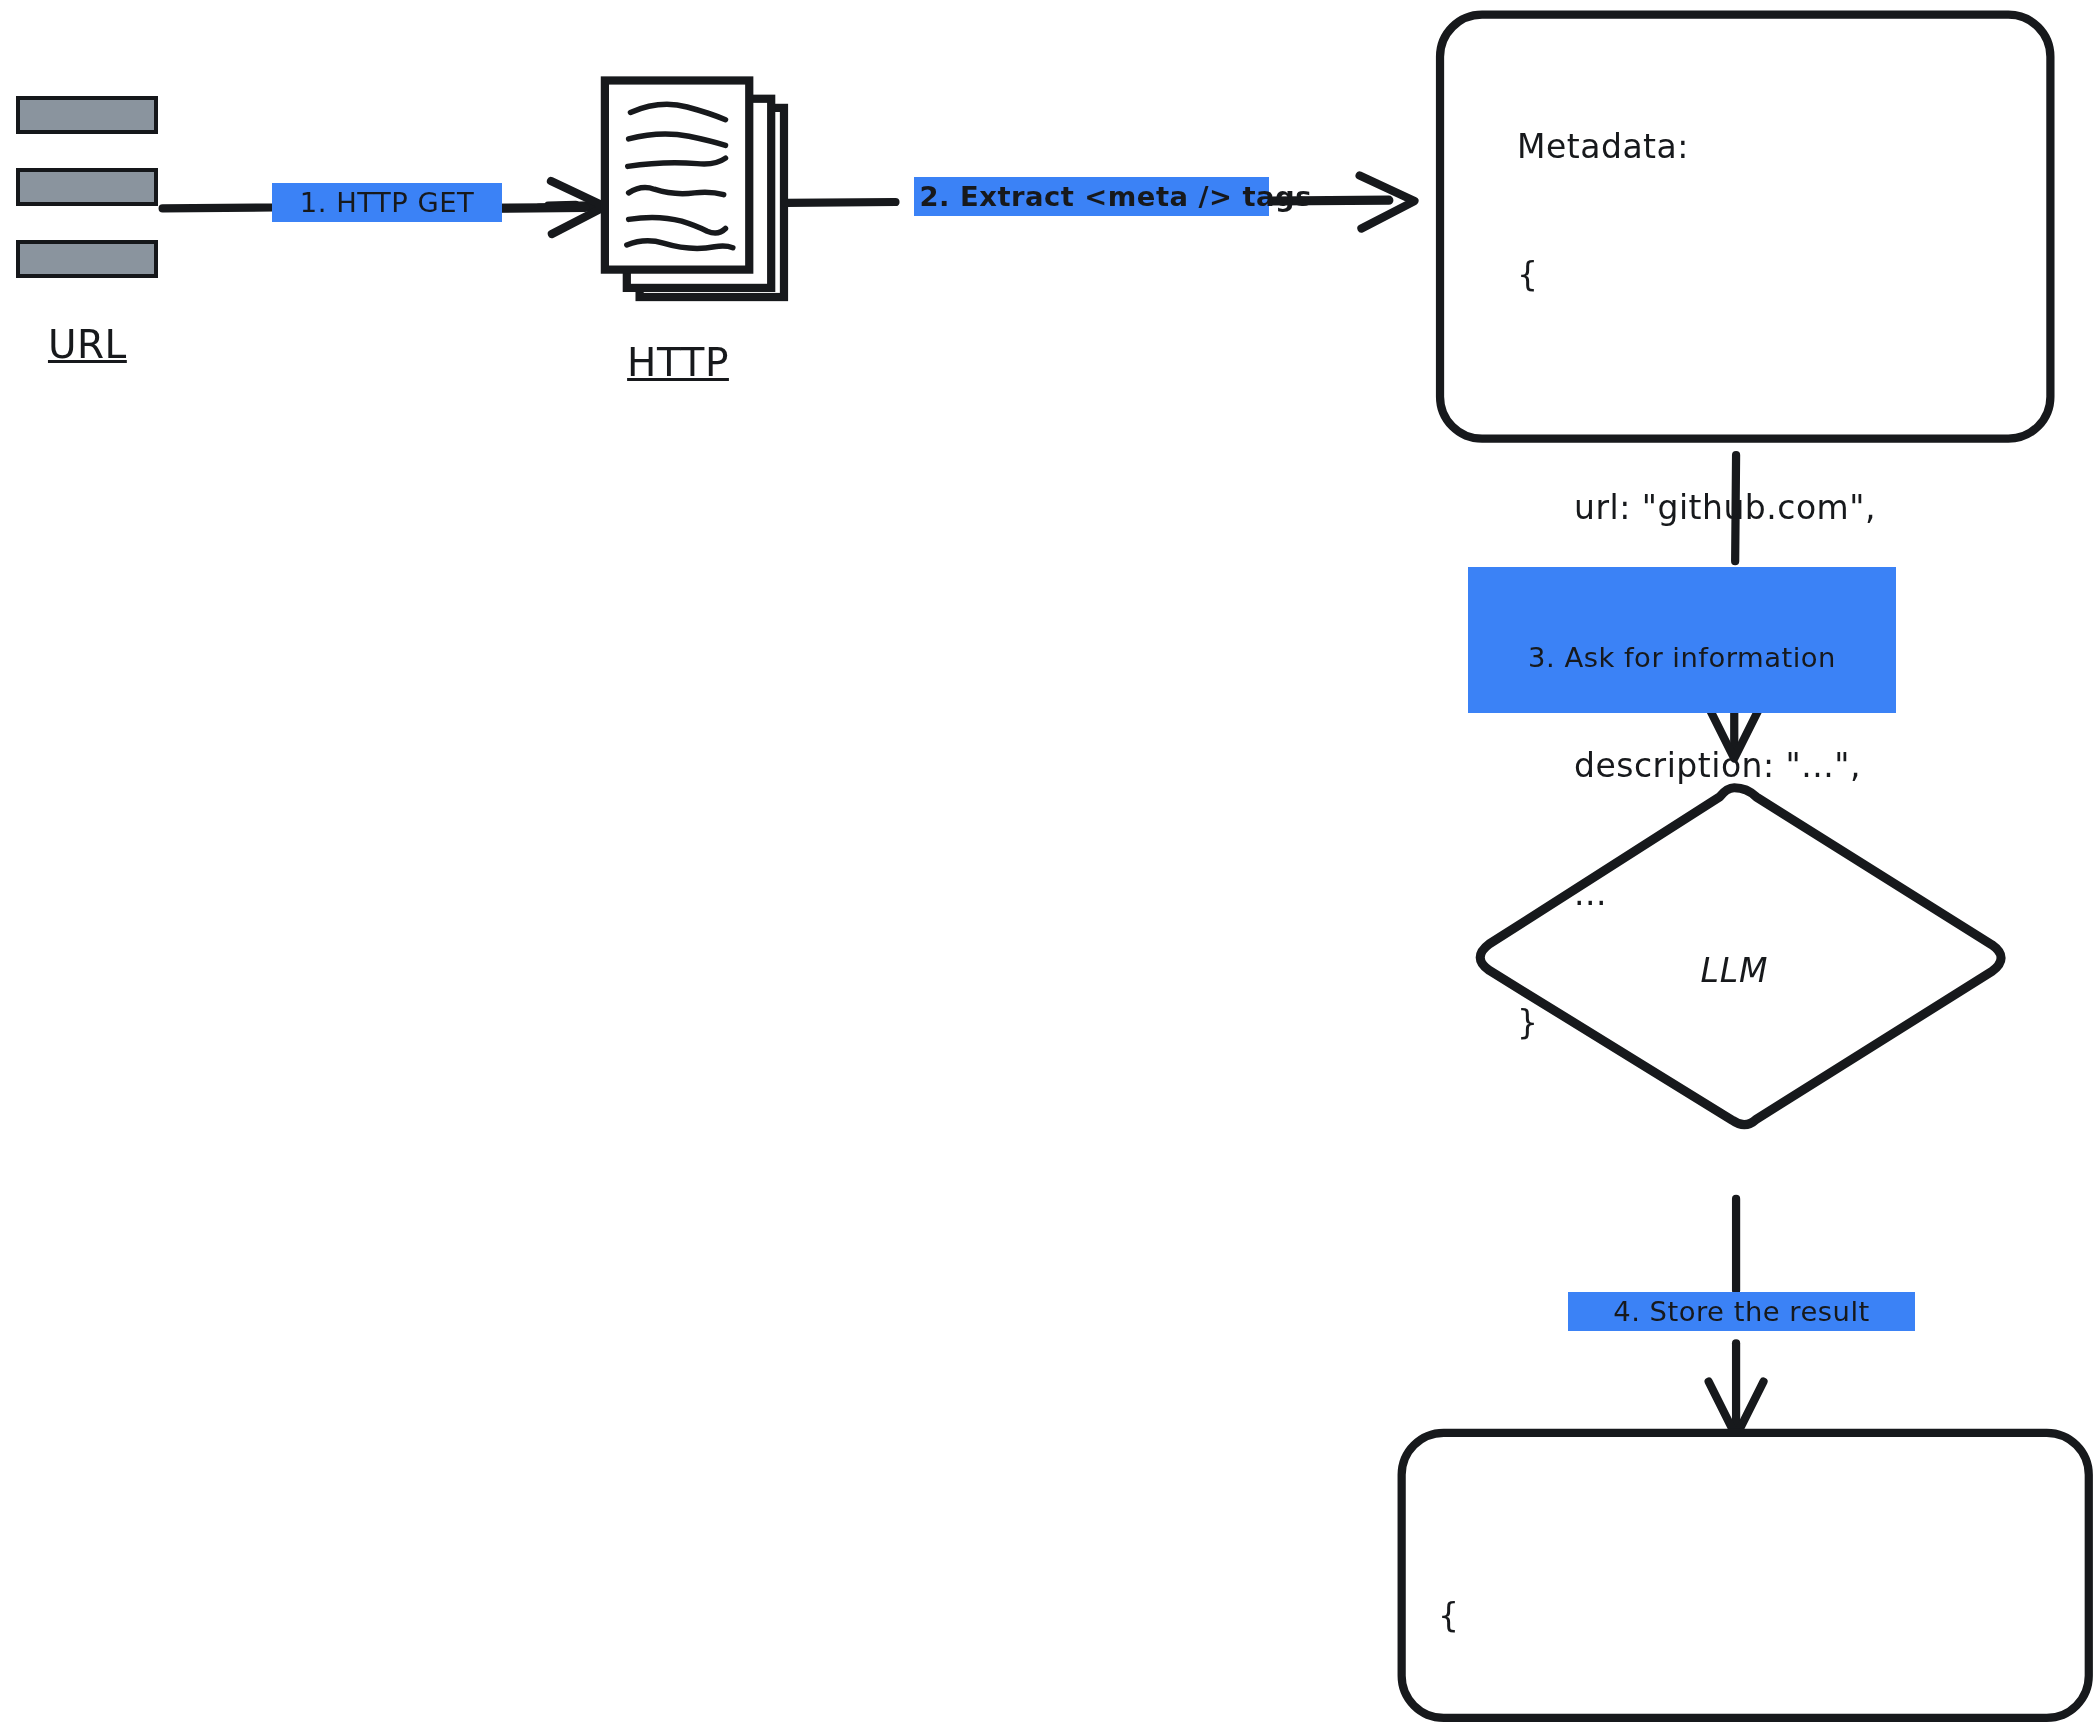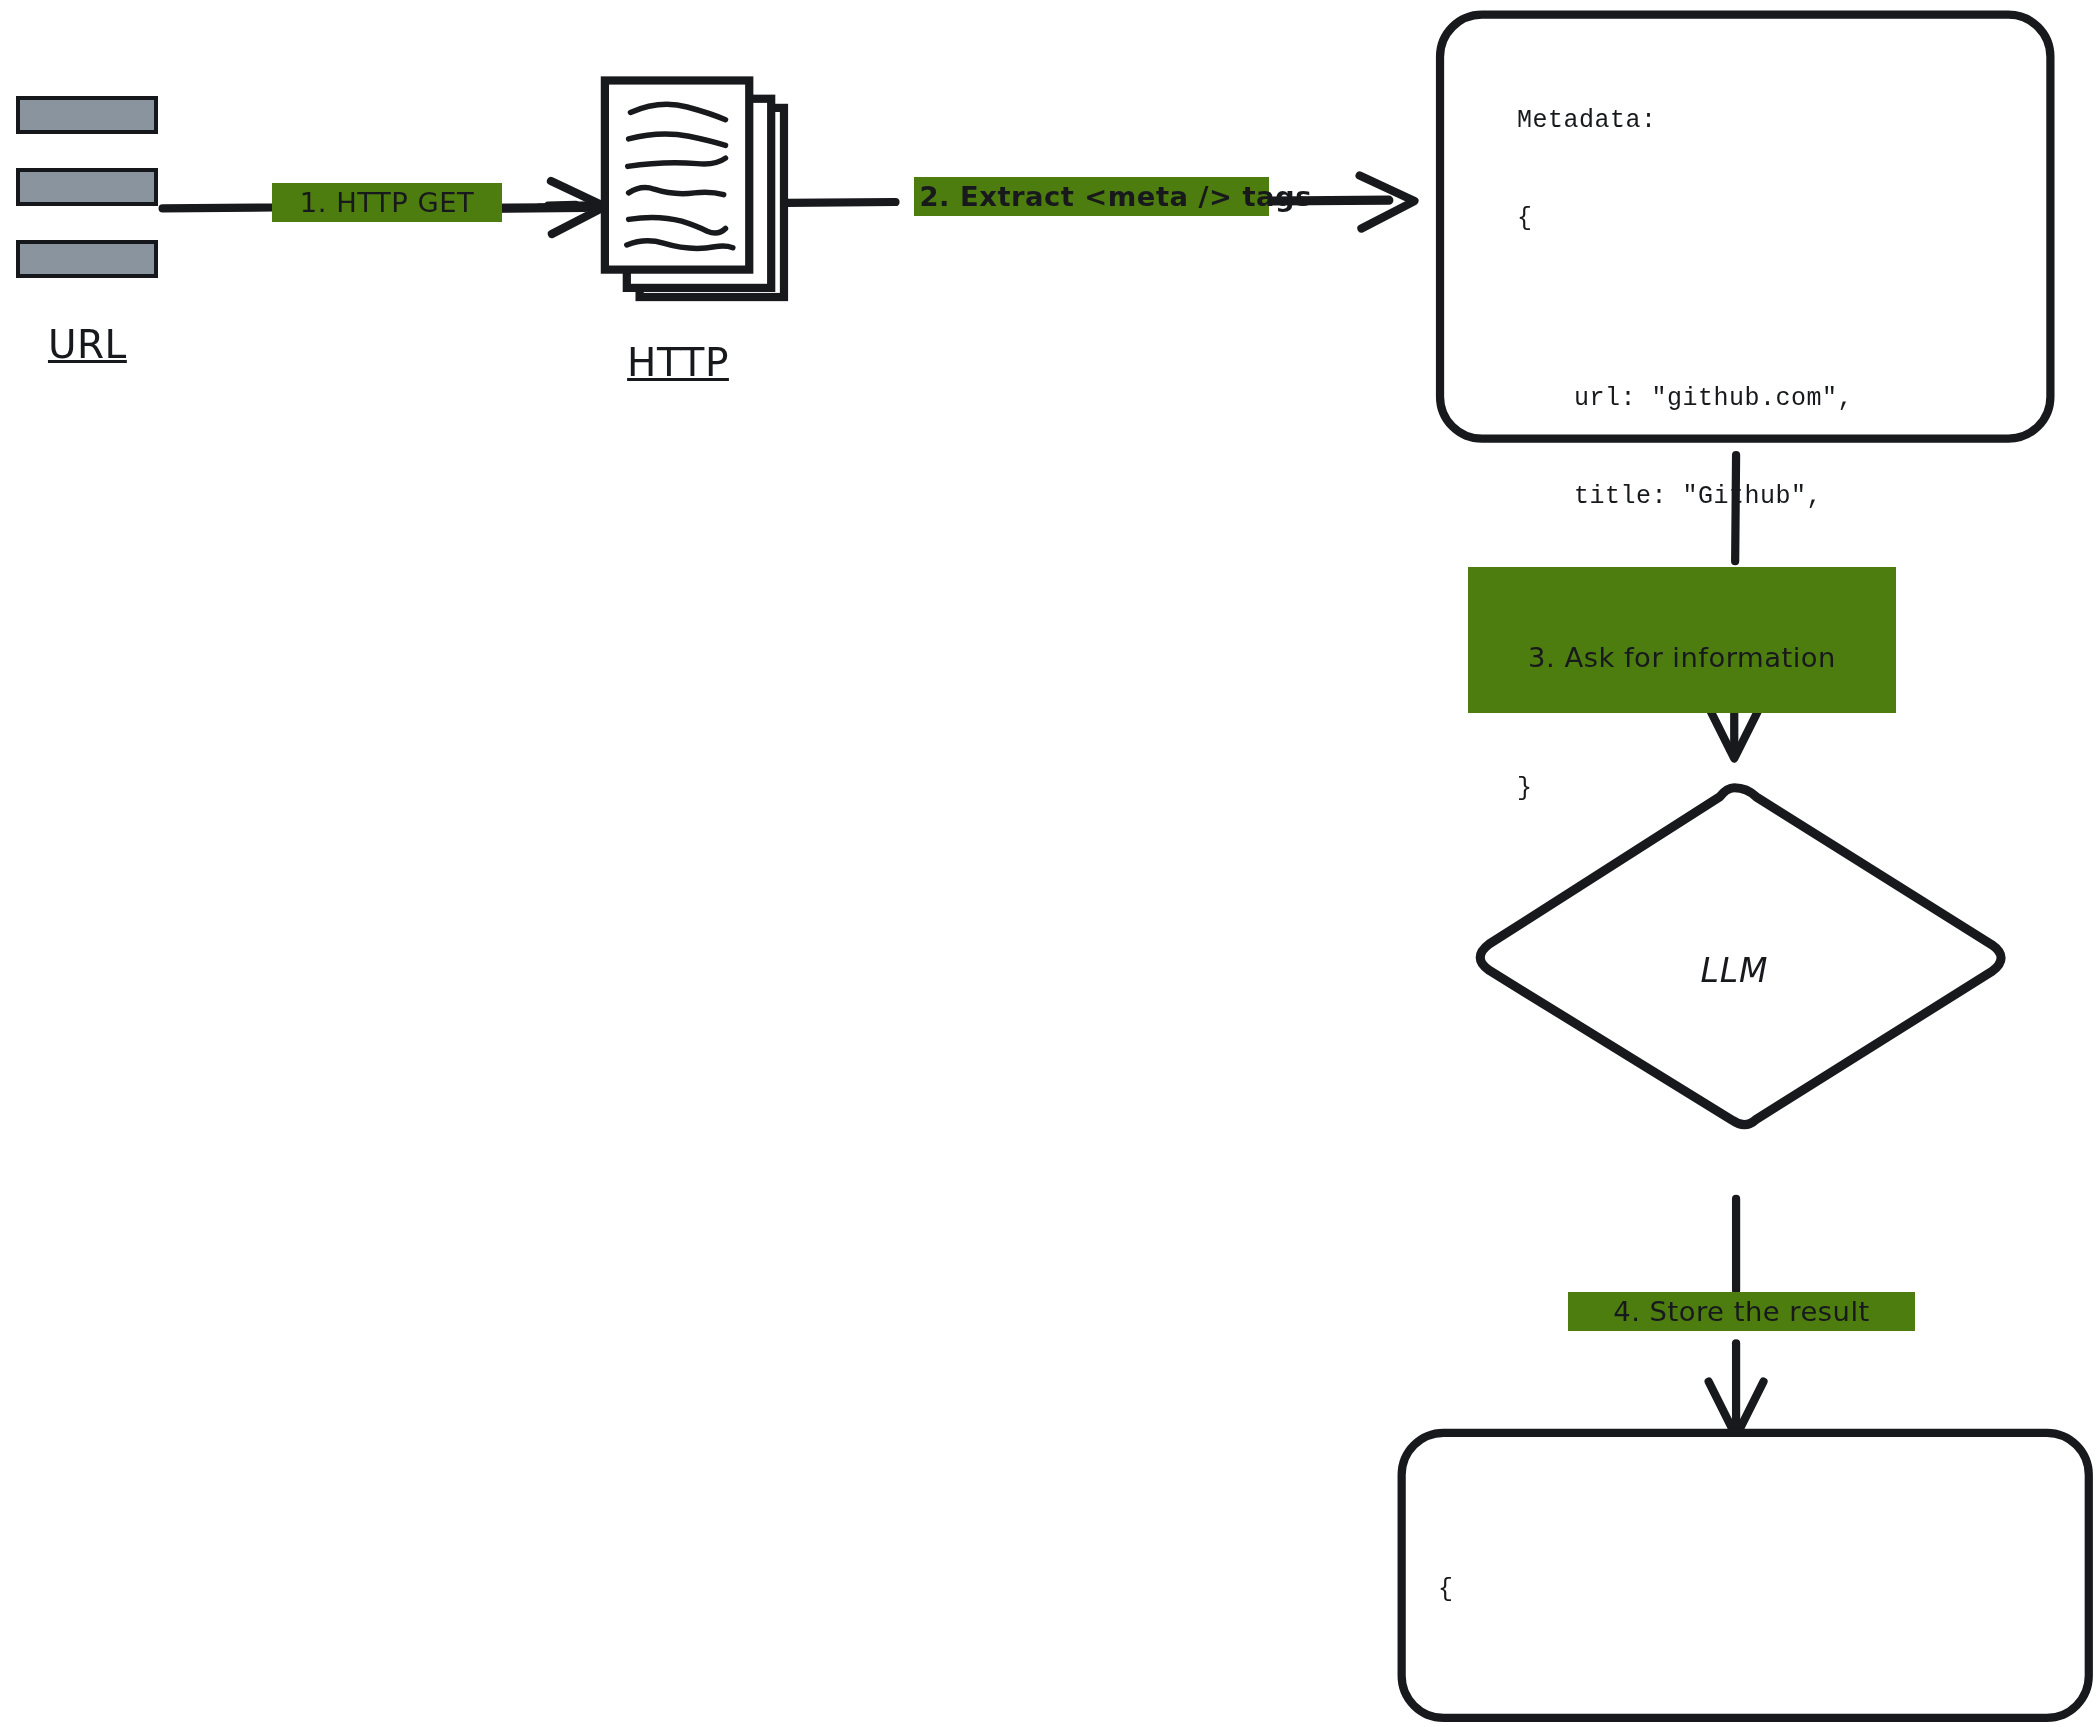--- a/index.html
+++ b/index.html
@@ -30,27 +30,26 @@
     line-height: 1.30;
   }
   .node-label {
     font-size: 39px;
     text-align: center;
     text-decoration: underline;
   }
   .edge-label {
     font-size: 27.4px;
     text-align: center;
-    background: #4d7c0f;
+    background: #3b82f6;
     padding: 1.8px 5.5px;
   }
   .code-block {
-    font-size: 25px;
+    font-size: 33px;
     line-height: 1.30;
-    font-family: Liberation Mono, monospace;
   }
   .code-block .ind {
     display: inline-block;
     width: 57px;
   }
   .diamond-label {
     font-size: 33px;
     font-style: italic;
     letter-spacing: 0.9px;
     margin-top: 16px;

